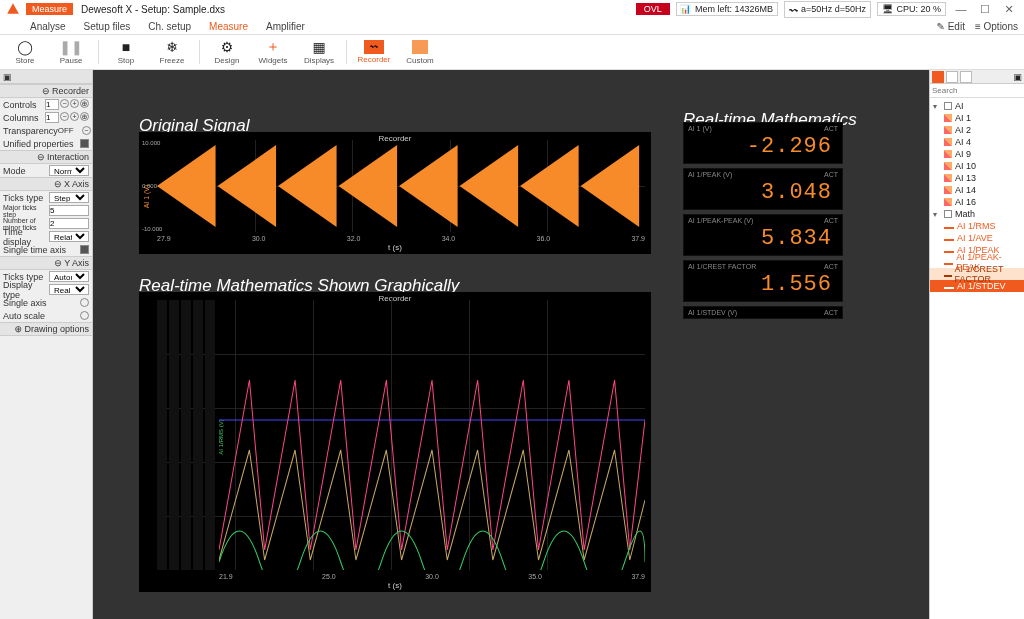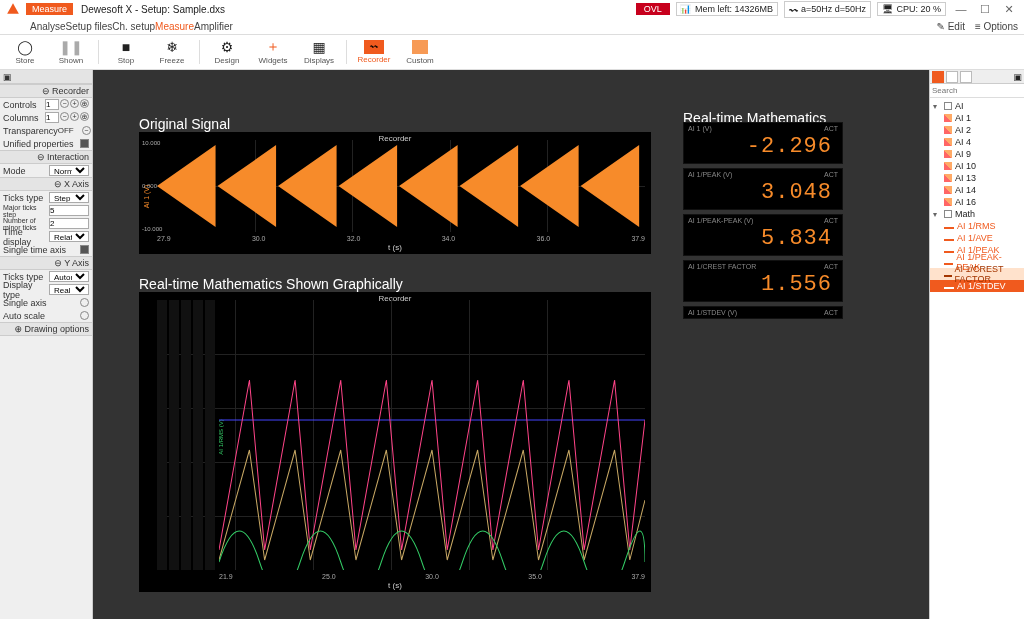--- a/index.html
+++ b/index.html
@@ -7,21 +7,21 @@
 
 
 .title-bar { height: 18px; display: flex; align-items: center; padding: 0 6px; background: #fff; }
 .title-bar .logo { width: 14px; height: 14px; margin-right: 6px; }
 .title-bar .orange-pill { background: #f05a1e; color:#fff; font-size:9px; padding:1px 6px; margin-right:8px;}
 .title-bar .title { font-size: 10px; }
 .title-bar .right { margin-left: auto; display:flex; gap:6px; align-items:center;}
 .title-bar .ovl { background:#c7001d; color:#fff; font-size:9px; padding:1px 8px;}
 .title-bar .stat { border:1px solid #ccc; font-size:9px; padding:1px 4px; display:flex; align-items:center; gap:3px;}
 .title-bar .sysbtn { width:18px; text-align:center; font-size:11px; color:#666; cursor:default;}
-.subtitle-bar { height:16px; display:flex; align-items:center; padding:0 6px 0 30px; gap:0; font-size:10px; color:#444;}
+.subtitle-bar { height:16px; display:flex; align-items:center; padding:0 6px 0 30px; gap:18px; font-size:10px; color:#444;}
 .subtitle-bar .active{ color:#f05a1e;}
 .subtitle-bar .right { margin-left:auto; display:flex; gap:10px;}
 
 
 .toolbar { height:36px; border-top:1px solid #ddd; border-bottom:1px solid #ddd; display:flex; align-items:center; padding:0 4px; gap:4px;}
 .toolbar .btn { width:42px; height:34px; display:flex; flex-direction:column; align-items:center; justify-content:center; gap:1px;}
 .toolbar .btn.active { color:#f05a1e;}
 .toolbar .ico { width:16px; height:16px; display:flex; align-items:center; justify-content:center; font-size:14px;}
 .toolbar .lbl { font-size:8px; color:#555;}
 .toolbar .btn.active .lbl{color:#f05a1e;}
@@ -33,21 +33,21 @@
 .left-panel .panel-bar{ height:14px; background:#e4e4e4; border-bottom:1px solid #ccc; display:flex; align-items:center; padding:0 3px;}
 .left-panel .section-h{ background:#e4e4e4; border-top:1px solid #ccc; border-bottom:1px solid #ccc; padding:1px 3px; font-weight:400; display:flex; align-items:center; justify-content:flex-end;}
 .left-panel .row{ display:flex; align-items:center; padding:1px 3px; justify-content:space-between; height:13px;}
 .left-panel select,.left-panel input{ font-size:8px; height:11px; border:1px solid #aaa; width:40px; background:#fff;}
 .left-panel .tinybtns{display:flex; gap:1px;}
 .left-panel .tinybtn{width:9px;height:9px;border:1px solid #888;border-radius:50%;font-size:7px;line-height:7px;text-align:center;}
 .left-panel .radio{width:9px;height:9px;border:1px solid #888;border-radius:50%;}
 .left-panel .check{width:9px;height:9px;border:1px solid #888;}
 
 .canvas { flex:1; background:#333; position:relative;}
-.canvas .title-white{ color:#fff; font-size:14px; position:absolute;}
+.canvas .title-white{ color:#fff; font-size:17px; position:absolute;font-style:italic;}
 .plot { position:absolute; background:#000; }
 .plot .plotlabel{ position:absolute; top:2px; left:50%; transform:translateX(-50%); color:#ccc; font-size:8px;}
 .plot .xlabel{position:absolute; bottom:2px; left:50%; transform:translateX(-50%); color:#ccc; font-size:8px;}
 .plot .xaxis{position:absolute; bottom:12px; left:18px; right:6px; display:flex; justify-content:space-between; color:#aaa; font-size:7px;}
 .plot .yaxis{position:absolute; left:3px; top:8px; bottom:22px; width:14px; display:flex; flex-direction:column; justify-content:space-between; color:#aaa; font-size:6px; text-align:right;}
 .plot .ylabel{position:absolute; left:-4px; top:50%; transform:rotate(-90deg); color:#f78b2a; font-size:7px;}
 .plot .grid{position:absolute; left:18px; right:6px; top:8px; bottom:22px;}
 .plot .grid div.v{position:absolute;top:0;bottom:0;width:1px;background:#222;}
 .plot .grid div.h{position:absolute;left:0;right:0;height:1px;background:#222;}
 
@@ -115,21 +115,21 @@
   </div>
 </div>
 
 <div class="toolbar">
   <div class="btn">
       <div class="ico">◯</div>
       <div class="lbl">Store</div>
     </div>
   <div class="btn">
       <div class="ico" style="color:#aaa">❚❚</div>
-      <div class="lbl">Shown</div>
+      <div class="lbl">Pause</div>
     </div>
   <div class="sep"></div>
   <div class="btn">
       <div class="ico">■</div>
       <div class="lbl">Stop</div>
     </div>
   <div class="btn">
       <div class="ico">❄</div>
       <div class="lbl">Freeze</div>
     </div>

